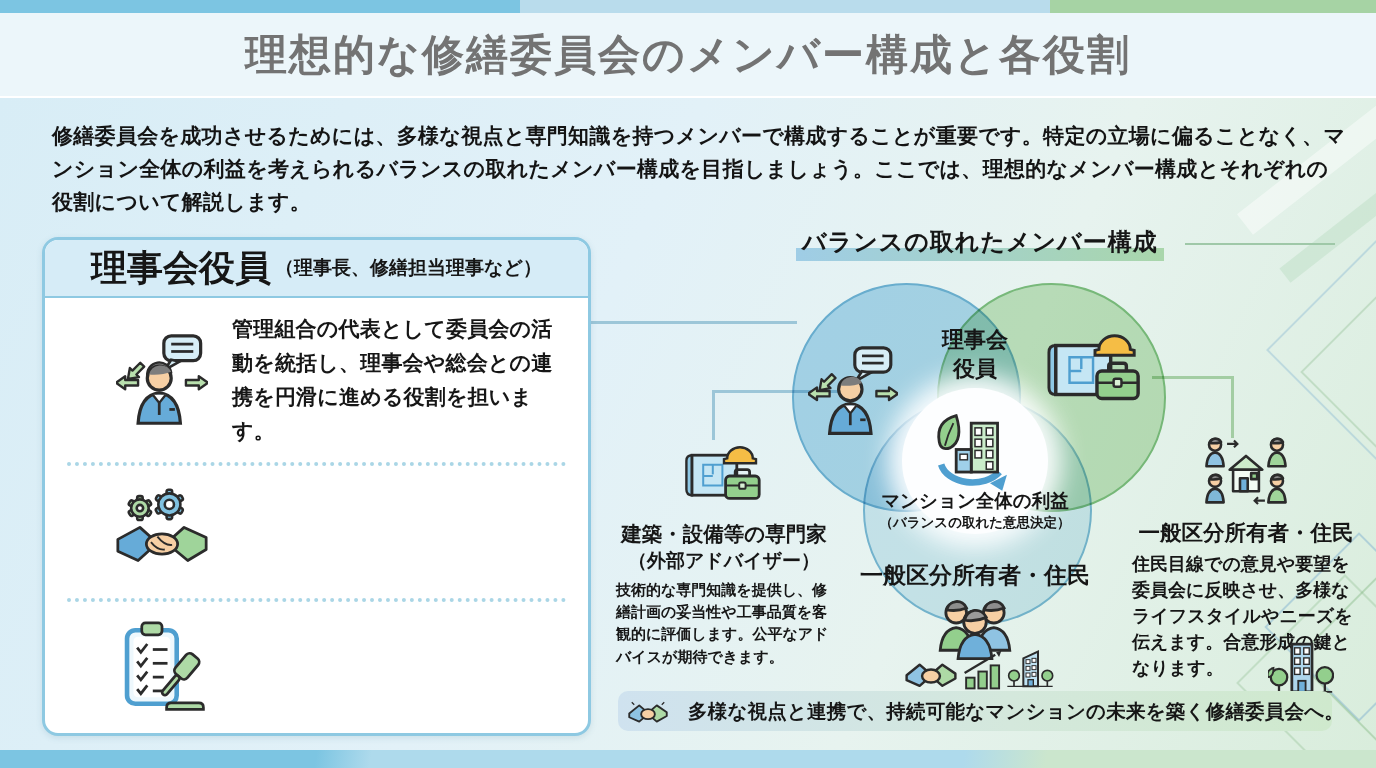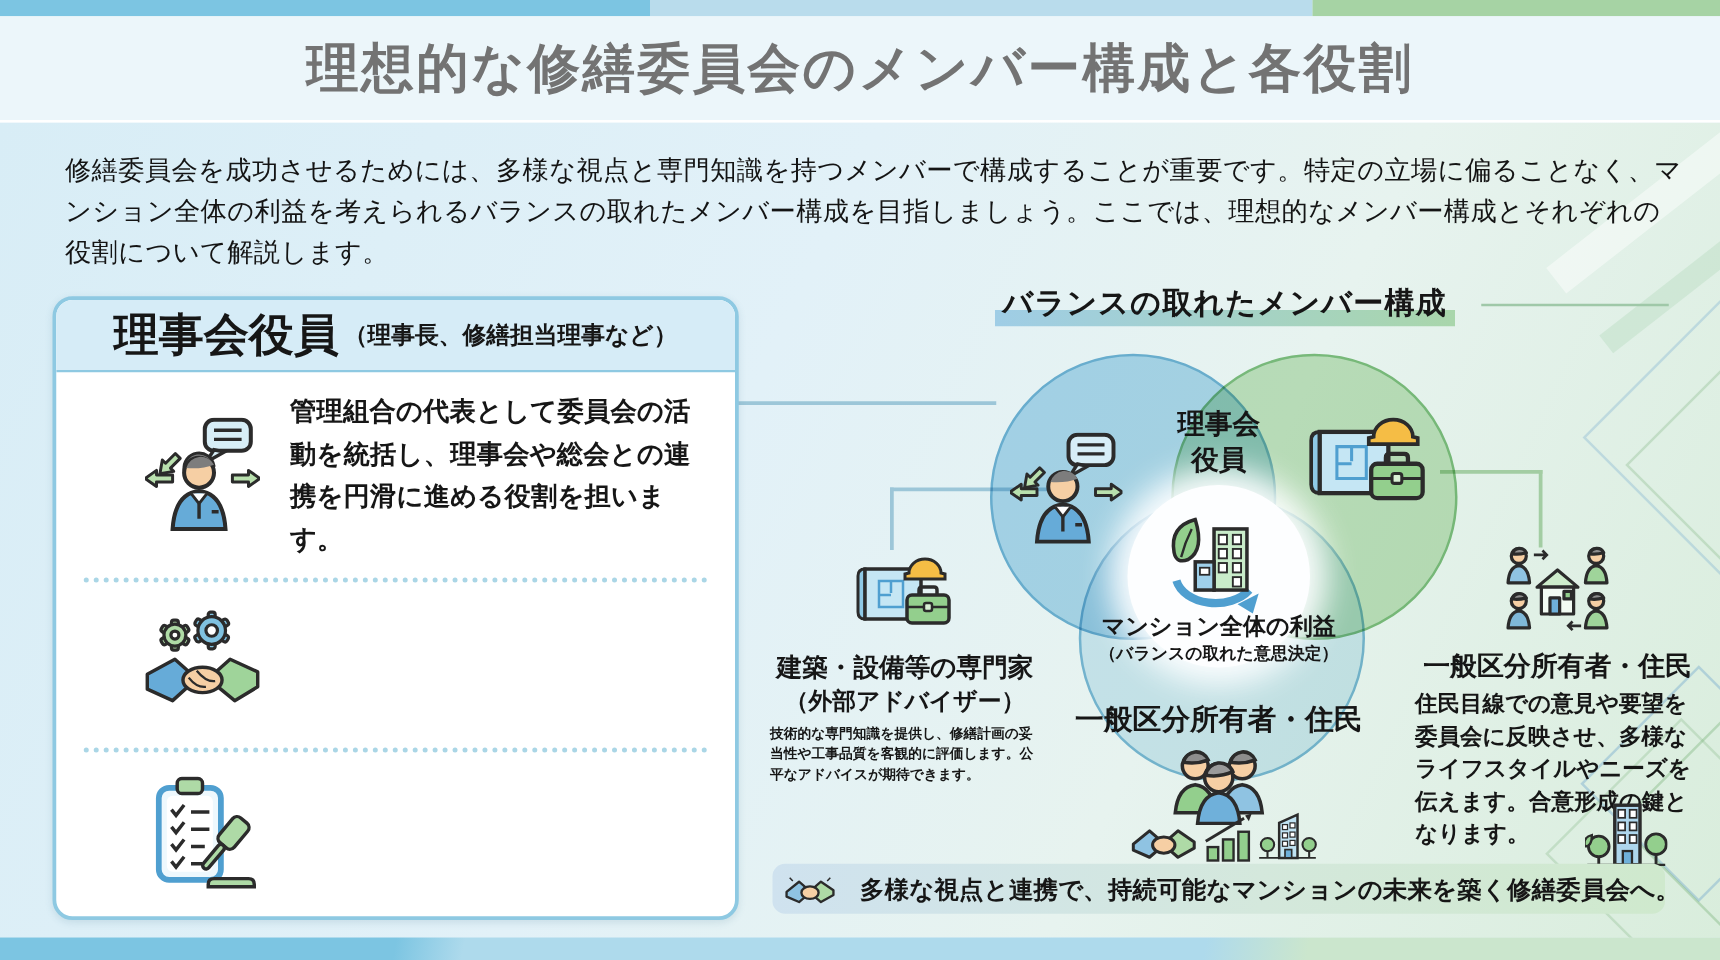--- a/index.html
+++ b/index.html
@@ -25,21 +25,21 @@
   .decor{border-style:solid;background:transparent;}
   .d1{width:130px;height:130px;border-width:2px;border-color:rgba(110,165,205,.40);transform:rotate(45deg);left:1292px;top:560px;}
   .d2{width:130px;height:130px;border-width:2px;border-color:rgba(125,180,125,.40);transform:rotate(45deg);left:1322px;top:592px;}
   .d3{width:150px;height:150px;border-width:2px;border-color:rgba(125,180,125,.28);transform:rotate(45deg);left:1268px;top:606px;}
   .d4{width:160px;height:160px;border-width:2px;border-color:rgba(110,165,205,.30);transform:rotate(45deg);left:1300px;top:268px;}
   .d5{width:140px;height:140px;border-width:2px;border-color:rgba(125,180,125,.30);transform:rotate(45deg);left:1330px;top:300px;}
   .stripe{background:rgba(255,255,255,.45);transform:rotate(-38deg);}
   .s1{left:1210px;top:110px;width:330px;height:26px;}
   .s2{left:1250px;top:165px;width:330px;height:18px;background:rgba(176,214,182,.35);}
   
-  .intro{left:52px;top:120px;width:1295px;font-size:21px;font-weight:normal;line-height:1.58;
+  .intro{left:52px;top:120px;width:1295px;font-size:21px;font-weight:bold;line-height:1.58;
     letter-spacing:.3px;color:#141414;z-index:5;}
   
   .card{left:42px;top:237px;width:543px;height:493px;background:#ffffff;border:3px solid #8ec9e2;
     border-radius:16px;z-index:5;box-shadow:0 2px 6px rgba(70,120,150,.15);display:flex;flex-direction:column;}
   .card-header{height:56px;background:#d6ecf7;border-bottom:2px solid #8ec9e2;border-radius:13px 13px 0 0;
     display:flex;align-items:center;justify-content:center;gap:4px;flex-shrink:0;}
   .card-title{font-size:36px;font-weight:bold;}
   .card-title-note{font-size:19px;font-weight:bold;}
   .role-row{display:flex;align-items:center;gap:24px;padding:14px 20px 14px 28px;flex:1;margin-left:43px;}
   .role-icon{width:92px;height:92px;flex-shrink:0;}
@@ -76,21 +76,21 @@
   .cl-d{left:1152px;top:376px;width:82px;height:3px;}
   .cl-e{left:1231px;top:376px;width:3px;height:62px;}
   
   .side-block{z-index:5;display:flex;flex-direction:column;align-items:center;}
   .expert-block{left:610px;top:436px;width:228px;}
   .res-block{left:1126px;top:434px;width:240px;}
   .side-icon{width:86px;height:80px;}
   .side-icon svg{width:100%;height:100%;}
   .expert-h1{font-size:20.5px;font-weight:bold;margin-top:4px;}
   .expert-h2{font-size:19px;font-weight:bold;}
-  .expert-desc{font-size:11px;font-weight:bold;line-height:1.48;text-align:left;width:216px;margin-top:5px;}
+  .expert-desc{font-size:15px;font-weight:bold;line-height:1.48;text-align:left;width:216px;margin-top:5px;}
   .res-h1{font-size:21.5px;font-weight:bold;margin-top:4px;}
   .res-desc{font-size:18px;font-weight:bold;line-height:1.45;text-align:left;width:228px;margin-top:4px;}
   
   .banner{left:618px;top:691px;width:714px;height:40px;border-radius:10px;z-index:5;
     background:linear-gradient(90deg,#cfe2ef 0%,#d4e8dc 55%,#cfe9cd 100%);
     display:flex;align-items:center;padding-left:10px;box-sizing:border-box;gap:20px;}
   .banner-icon{width:40px;height:30px;flex-shrink:0;}
   .banner-icon svg{width:100%;height:100%;}
   .banner-text{font-size:19.5px;font-weight:bold;white-space:nowrap;letter-spacing:.2px;}
   .mini-icon{z-index:5;}

